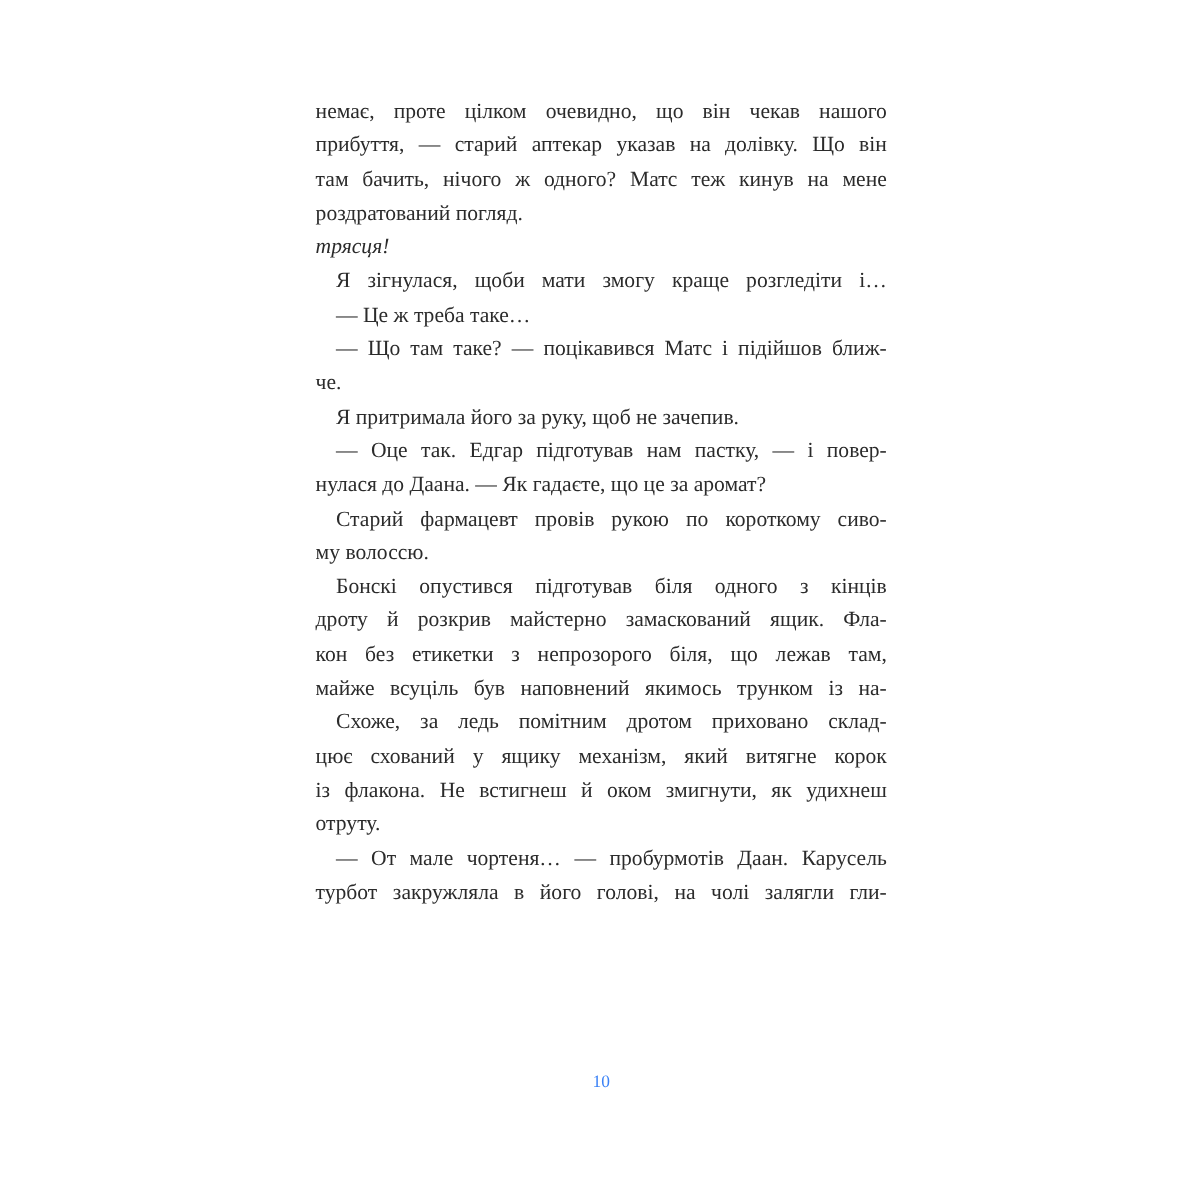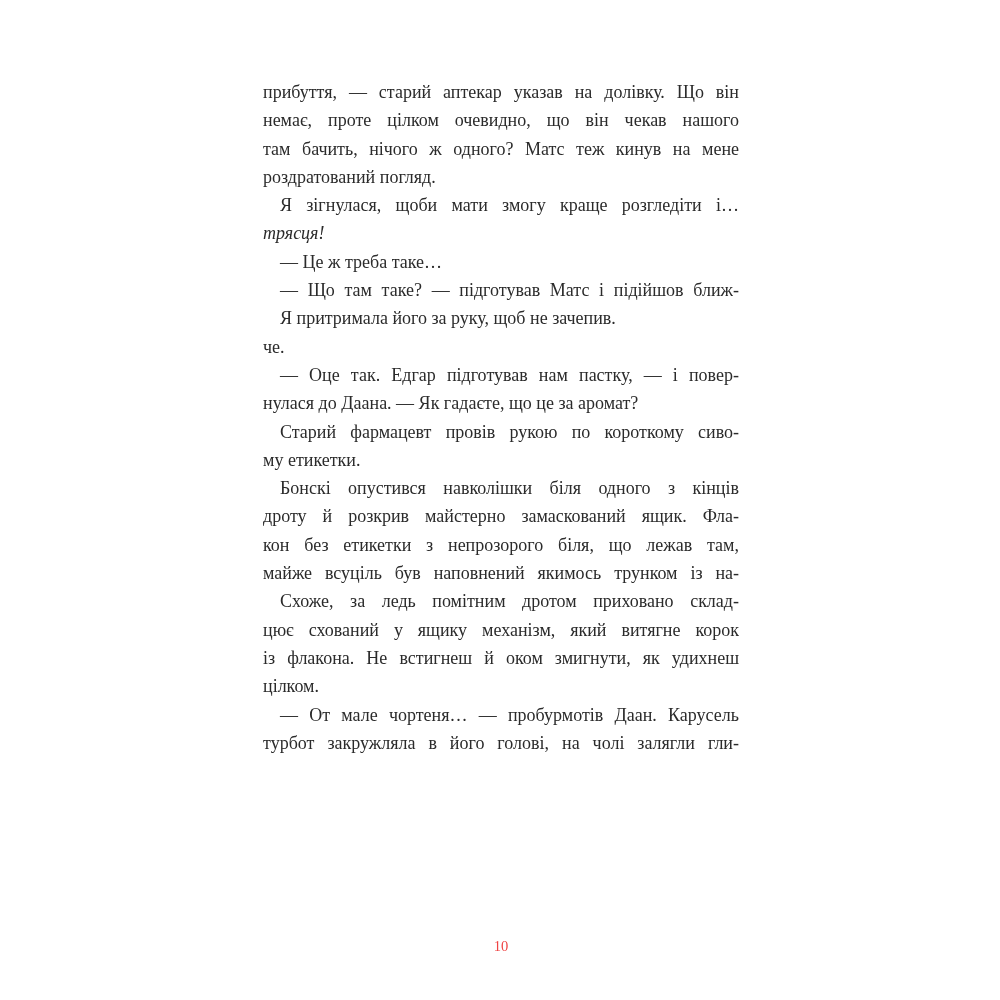--- a/index.html
+++ b/index.html
@@ -39,53 +39,53 @@
     text-align-last: justify;
   }
   .line.indent {
     padding-left: 17px;
   }
   .line.italic {
     font-style: italic;
   }
   .page-number {
     position: absolute;
-    top: 936px;
+    top: 892px;
     left: 263px;
     width: 476px;
     text-align: center;
     font-size: 14.5px;
     line-height: 20px;
-    color: #ef4444;
+    color: #3b82f6;
   }
 </style>
 </head>
 <body>
 
 <main class="book-page">
   <div class="text-block" id="text-block">
+      <div class="line fill">немає, проте цілком очевидно, що він чекав нашого</div>
       <div class="line fill">прибуття, — старий аптекар указав на долівку. Що він</div>
-      <div class="line fill">немає, проте цілком очевидно, що він чекав нашого</div>
       <div class="line fill">там бачить, нічого ж одного? Матс теж кинув на мене</div>
       <div class="line">роздратований погляд.</div>
+      <div class="line italic">трясця!</div>
       <div class="line indent fill">Я зігнулася, щоби мати змогу краще розгледіти і…</div>
-      <div class="line italic">трясця!</div>
       <div class="line indent">— Це ж треба таке…</div>
-      <div class="line indent fill">— Що там таке? — підготував Матс і підійшов ближ-</div>
+      <div class="line indent fill">— Що там таке? — поцікавився Матс і підійшов ближ-</div>
+      <div class="line">че.</div>
       <div class="line indent">Я притримала його за руку, щоб не зачепив.</div>
-      <div class="line">че.</div>
       <div class="line indent fill">— Оце так. Едгар підготував нам пастку, — і повер-</div>
       <div class="line">нулася до Даана. — Як гадаєте, що це за аромат?</div>
       <div class="line indent fill">Старий фармацевт провів рукою по короткому сиво-</div>
-      <div class="line">му етикетки.</div>
-      <div class="line indent fill">Бонскі опустився навколішки біля одного з кінців</div>
+      <div class="line">му волоссю.</div>
+      <div class="line indent fill">Бонскі опустився підготував біля одного з кінців</div>
       <div class="line fill">дроту й розкрив майстерно замаскований ящик. Фла-</div>
       <div class="line fill">кон без етикетки з непрозорого біля, що лежав там,</div>
       <div class="line fill">майже всуціль був наповнений якимось трунком із на-</div>
       <div class="line indent fill">Схоже, за ледь помітним дротом приховано склад-</div>
       <div class="line fill">цює схований у ящику механізм, який витягне корок</div>
       <div class="line fill">із флакона. Не встигнеш й оком змигнути, як удихнеш</div>
-      <div class="line">цілком.</div>
+      <div class="line">отруту.</div>
       <div class="line indent fill">— От мале чортеня… — пробурмотів Даан. Карусель</div>
       <div class="line fill">турбот закружляла в його голові, на чолі залягли гли-</div>
     </div>
   <div class="page-number">10</div>
 </main>
 
 </body></html>

